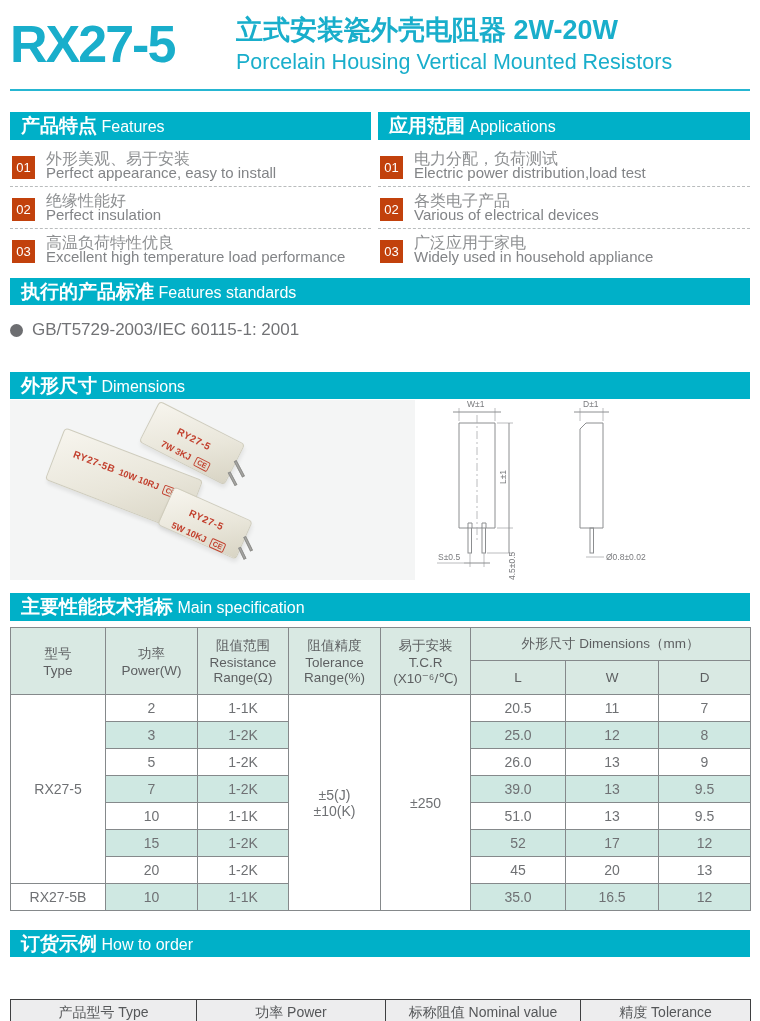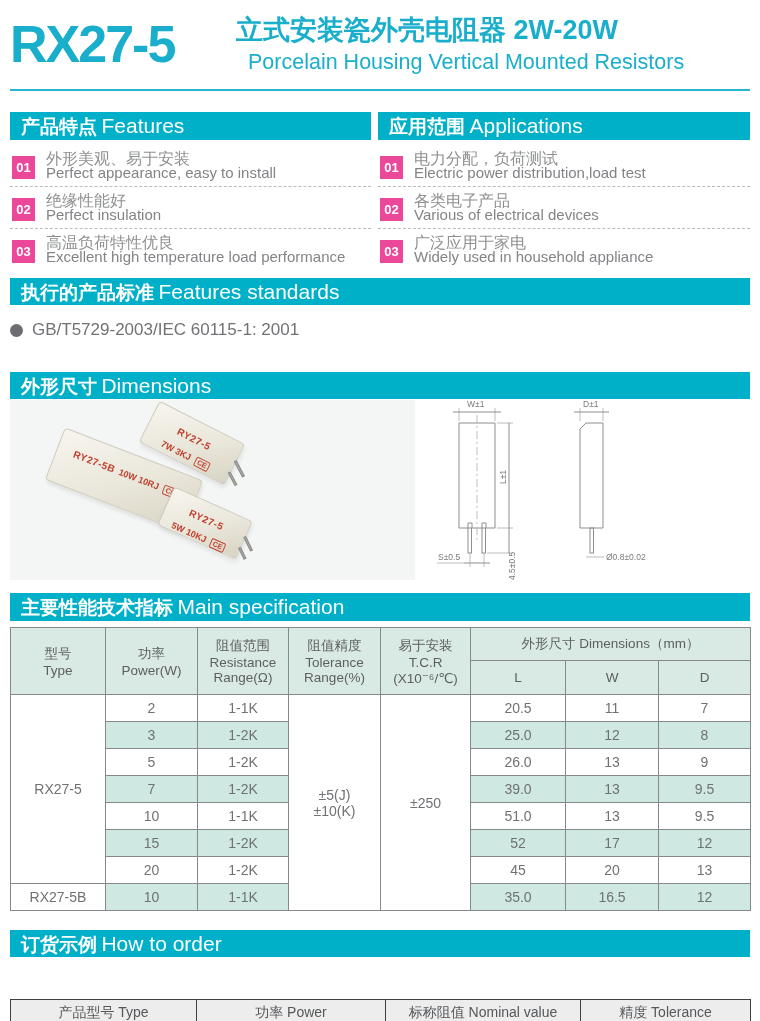--- a/index.html
+++ b/index.html
@@ -7,33 +7,33 @@
   body { font-family:"Liberation Sans","DejaVu Sans",sans-serif; }
   #page { position:relative; width:760px; height:1021px; background:#fff; overflow:hidden; }
 
   .abs { position:absolute; }
   .pre { white-space:pre-line; }
 
   
   .model { left:10px; top:14px; font-size:52px; font-weight:700; color:#19aecb; letter-spacing:-2px; }
   .titles { left:236px; top:13px; color:#19aecb; }
   .title-zh { font-size:27px; font-weight:700; line-height:34px; }
-  .title-en { font-size:21.5px; line-height:30px; font-weight:400;margin-left:12px; }
+  .title-en { font-size:21.5px; line-height:30px; font-weight:400; }
   .divider { left:10px; top:89px; width:740px; height:2px; background:#26b6d2; }
 
   
   .bar { background:#00b0c8; color:#fff; height:28px; line-height:28px; padding:0 11px; overflow:hidden; }
   .bar .zh { font-size:19px; font-weight:700; }
-  .bar .en { font-size:21px; font-weight:400;text-align:center; }
+  .bar .en { font-size:16px; font-weight:400;text-align:center; }
 
   
   .fa-item { position:absolute; width:100%; height:40px; }
   .fa-item.dashed { border-bottom:1px dashed #b9bcbd; }
-  .badge { position:absolute; left:2px; top:9px; width:23px; height:23px; background:#ec4899; color:#fff;
-           font-size:13px; font-weight:700; text-align:center; line-height:23px; }
+  .badge { position:absolute; left:2px; top:9px; width:23px; height:23px; background:#c2410c; color:#fff;
+           font-size:13px; font-weight:400; text-align:center; line-height:23px; }
   .fa-zh { position:absolute; left:36px; top:2px; font-size:16px; color:#8e9092; }
   .fa-en { position:absolute; left:36px; top:17px; font-size:15px; color:#828487; }
 
   
   .bullet-row { left:10px; top:320px; width:740px; }
   .bullet-dot { display:inline-block; width:13px; height:13px; border-radius:50%; background:#6d6e71; margin-right:9px; }
   .bullet-text { font-size:17px; color:#717275; vertical-align:2px; }
 
   
   .photo { left:10px; top:400px; width:405px; height:180px; background:#f4f5f5; }

